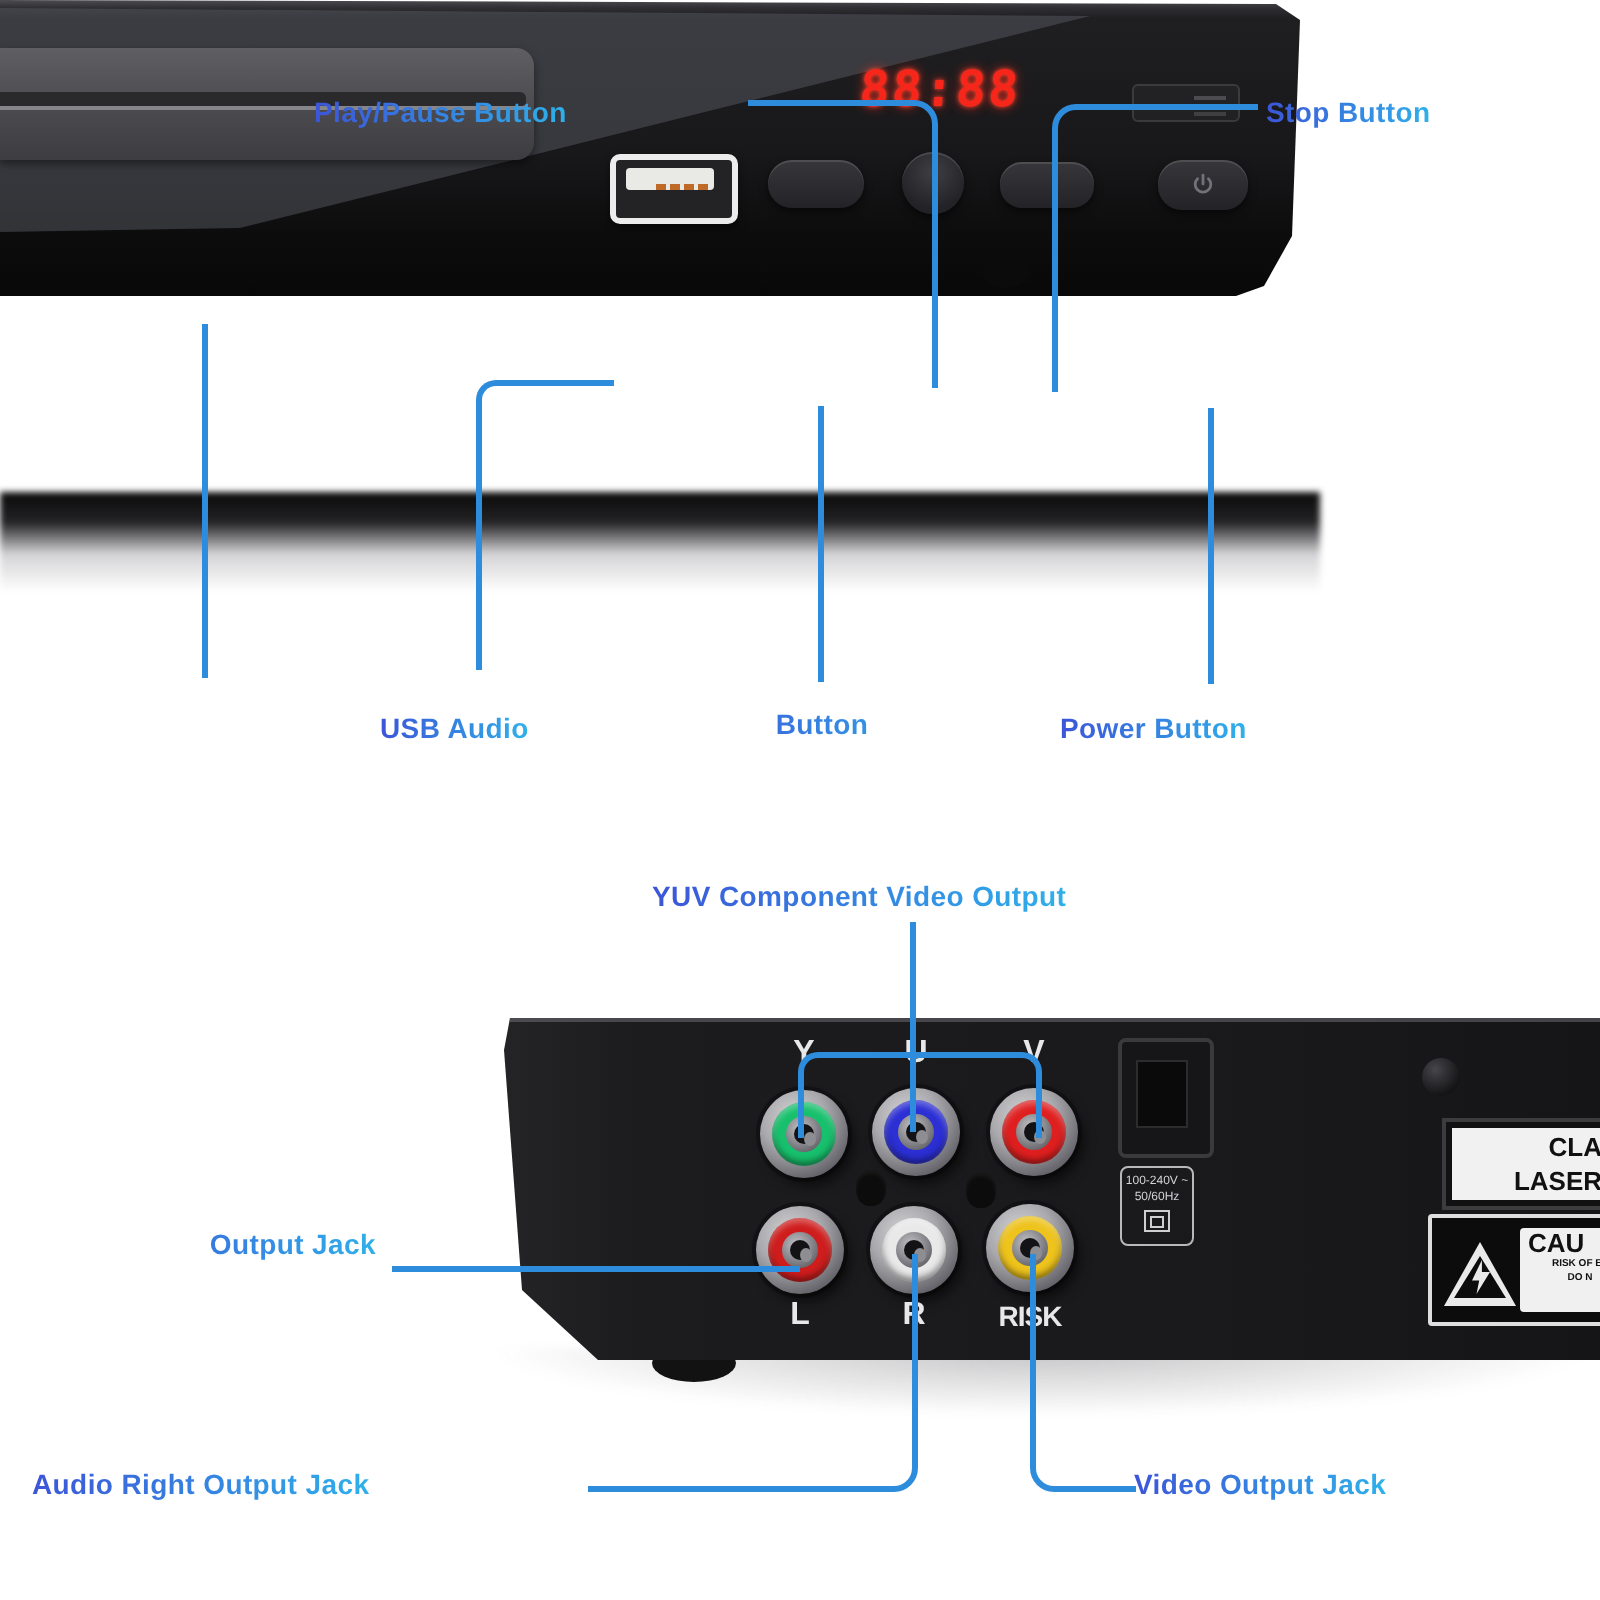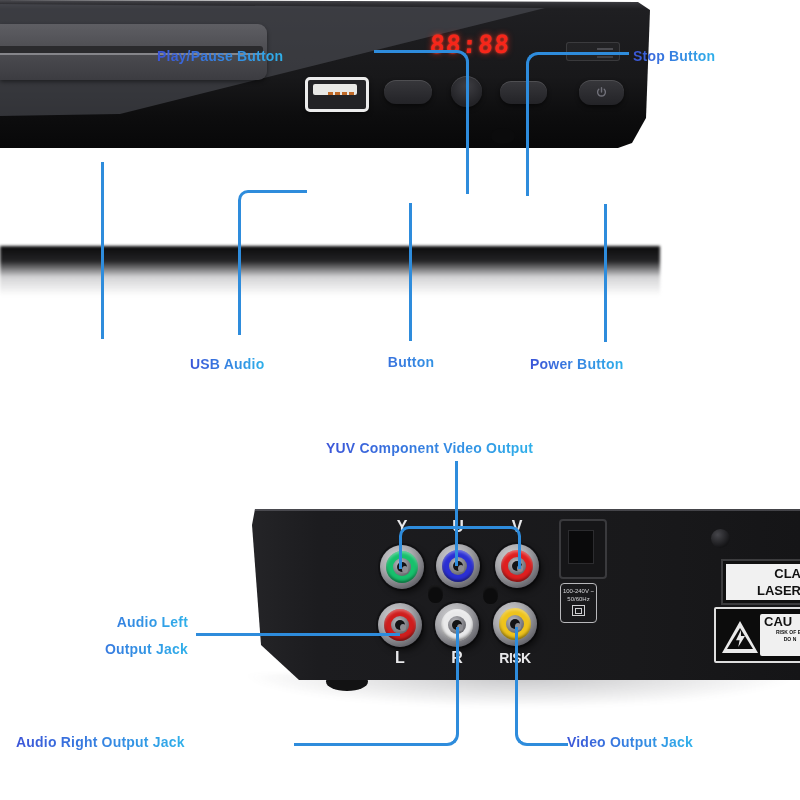--- a/index.html
+++ b/index.html
@@ -243,19 +243,18 @@
 
   <div class="callout" style="left:157px;top:43px;">Play/Pause Button</div>
   <div class="callout" style="left:633px;top:43px;">Stop Button</div>
   <div class="callout" style="left:190px;top:351px;">USB Audio</div>
   <div class="callout" style="left:344px;top:349px;width:134px;text-align:center;">
     <span class="cl-line">Button</span>
   </div>
   <div class="callout" style="left:530px;top:351px;">Power Button</div>
   <div class="callout" style="left:292px;top:435px;margin-left:34px;">YUV Component Video Output</div>
   <div class="callout" style="left:48px;top:609px;width:140px;text-align:right;">
-    <span class="cl-line">Audio Left</span>
     <span class="cl-line">Output Jack</span>
   </div>
   <div class="callout" style="left:16px;top:729px;">Audio Right Output Jack</div>
   <div class="callout" style="left:567px;top:729px;text-decoration:underline;">Video Output Jack</div>
 
 </div>
 
 </body></html>

